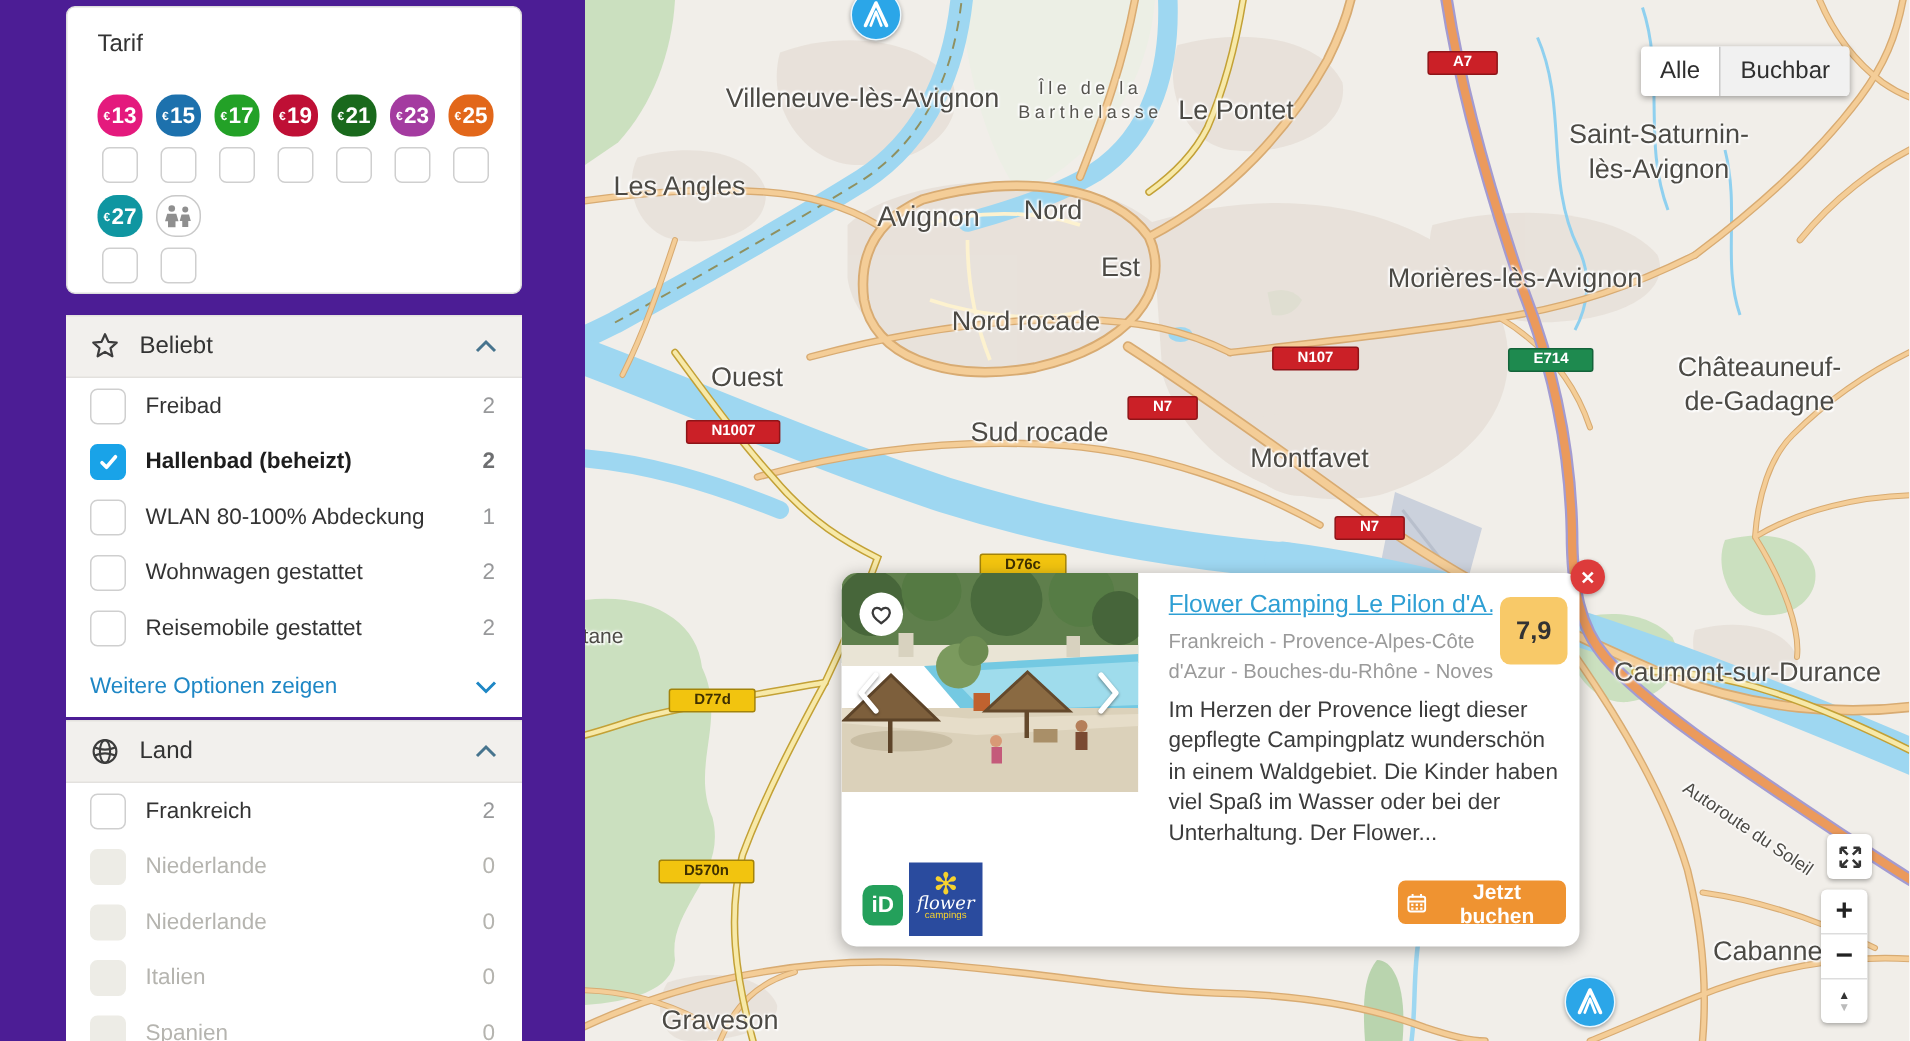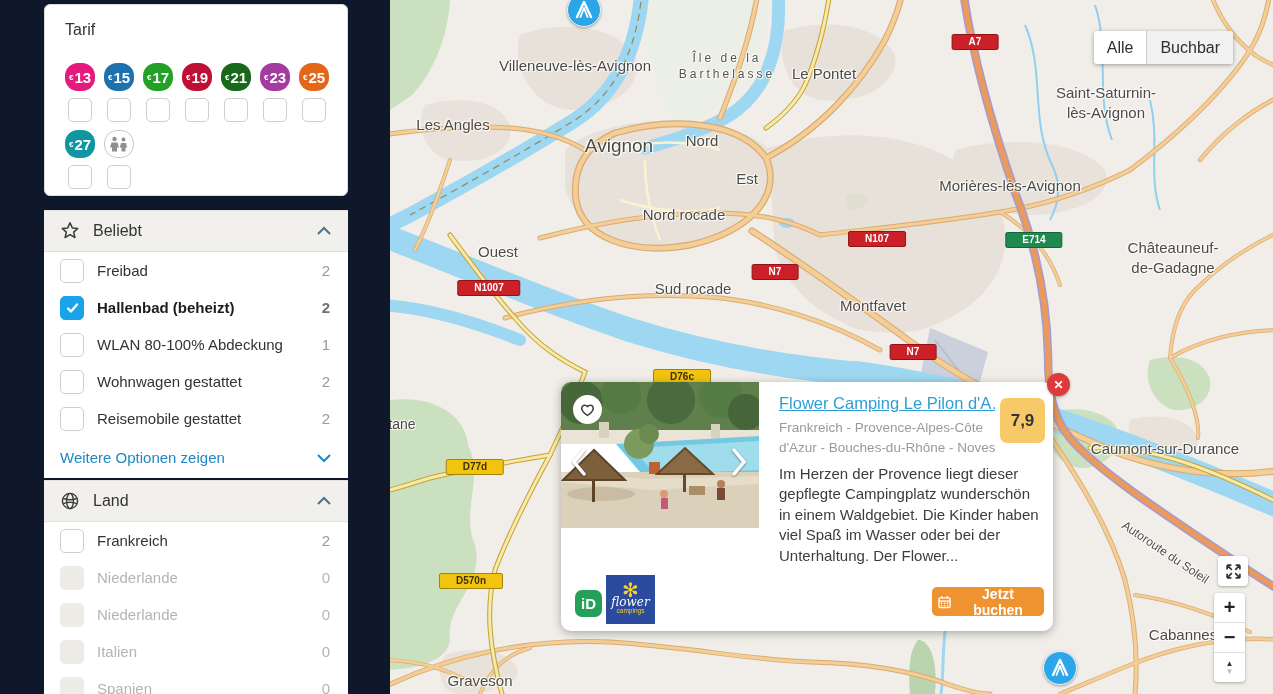--- a/index.html
+++ b/index.html
@@ -1,19 +1,19 @@
 <!DOCTYPE html>
 <html><head>
 <meta charset="utf-8">
 <style>
   html,body{margin:0;padding:0;}
   .screen{position:relative;width:1273px;height:694px;overflow:hidden;background:#fff;
           font-family:"Liberation Sans",sans-serif;color:#333;}
   
-  .sidebar{position:absolute;left:0;top:0;width:390px;height:694px;background:#0f172a;z-index:5;}
+  .sidebar{position:absolute;left:0;top:0;width:390px;height:694px;background:#4c1d95;z-index:5;}
   .tarif-card{position:absolute;left:44px;top:4px;width:304px;height:192px;background:#fff;
               border:1px solid #ddd;border-radius:6px;box-sizing:border-box;padding:12px 14px;}
   .tarif-title{font-size:16px;color:#333;margin:4px 0 0 6px;font-weight:normal;}
   .badge-grid{display:flex;flex-wrap:wrap;column-gap:11px;row-gap:8px;margin:24px 0 0 6px;width:276px;}
   .badge-cell{display:flex;flex-direction:column;align-items:flex-start;width:28px;}
   .price-badge{width:30px;height:28px;border-radius:13px;color:#fff;font-weight:bold;font-size:15px;
                display:flex;align-items:center;justify-content:center;box-sizing:border-box;}
   .price-badge .eur{font-size:8px;margin-right:1px;font-weight:bold;}
   .price-badge.family{background:#fff;border:1.5px solid #c9c9c9;}
   .tarif-cb{width:22px;height:22px;border:1px solid #cfcfcf;border-radius:5px;background:#fff;margin:7px 0 0 3px;}
@@ -33,21 +33,21 @@
   .fi-label{margin-left:13px;font-size:15px;color:#333;}
   .fi-count{margin-left:auto;font-size:15px;color:#98999b;}
   .filter-row.checked .fi-label{font-weight:bold;color:#1d1d1d;}
   .filter-row.checked .fi-count{font-weight:bold;color:#6e6f71;}
   .filter-row.disabled .fi-label,.filter-row.disabled .fi-count{color:#b5b4af;}
   .more-link{display:flex;align-items:center;padding:12px 16px 12px 16px;color:#1e87c5;font-size:15px;cursor:pointer;}
   .more-link .chev{margin-left:auto;}
   
   .map{position:absolute;left:390px;top:0;width:883px;height:694px;overflow:hidden;background:#f1eee9;}
   .map svg.base{position:absolute;left:0;top:0;}
-  .map-label{position:absolute;transform:translate(-50%,-50%);color:#4c4a45;font-size:15px;text-align:center;
+  .map-label{position:absolute;transform:translate(-50%,-50%);color:#4c4a45;font-size:18px;text-align:center;
              white-space:nowrap;line-height:1.3;z-index:2;pointer-events:none;
              text-shadow:0 0 2px #fff,0 0 3px #fff,1px 1px 1px #fff,-1px -1px 1px #fff;}
   .map-label.spaced{letter-spacing:3px;color:#55534e;margin-top:48px;}
   .road-badge{position:absolute;transform:translate(-50%,-50%);font-size:10px;font-weight:bold;
               padding:1px 16px;border-radius:2px;z-index:2;line-height:1.2;}
   .road-badge.red{background:#cb2027;color:#fff;border:1px solid #8e1418;}
   .road-badge.green{background:#1e8a4f;color:#fff;border:1px solid #14633a;}
   .road-badge.yellow{background:#f2c40f;color:#3f3000;border:1px solid #a3830a;}
   .marker{position:absolute;width:32px;height:32px;border-radius:50%;background:#2ba6e8;z-index:3;
           border:1.5px solid #eaf6fd;box-shadow:0 1px 3px rgba(0,0,0,.35);

